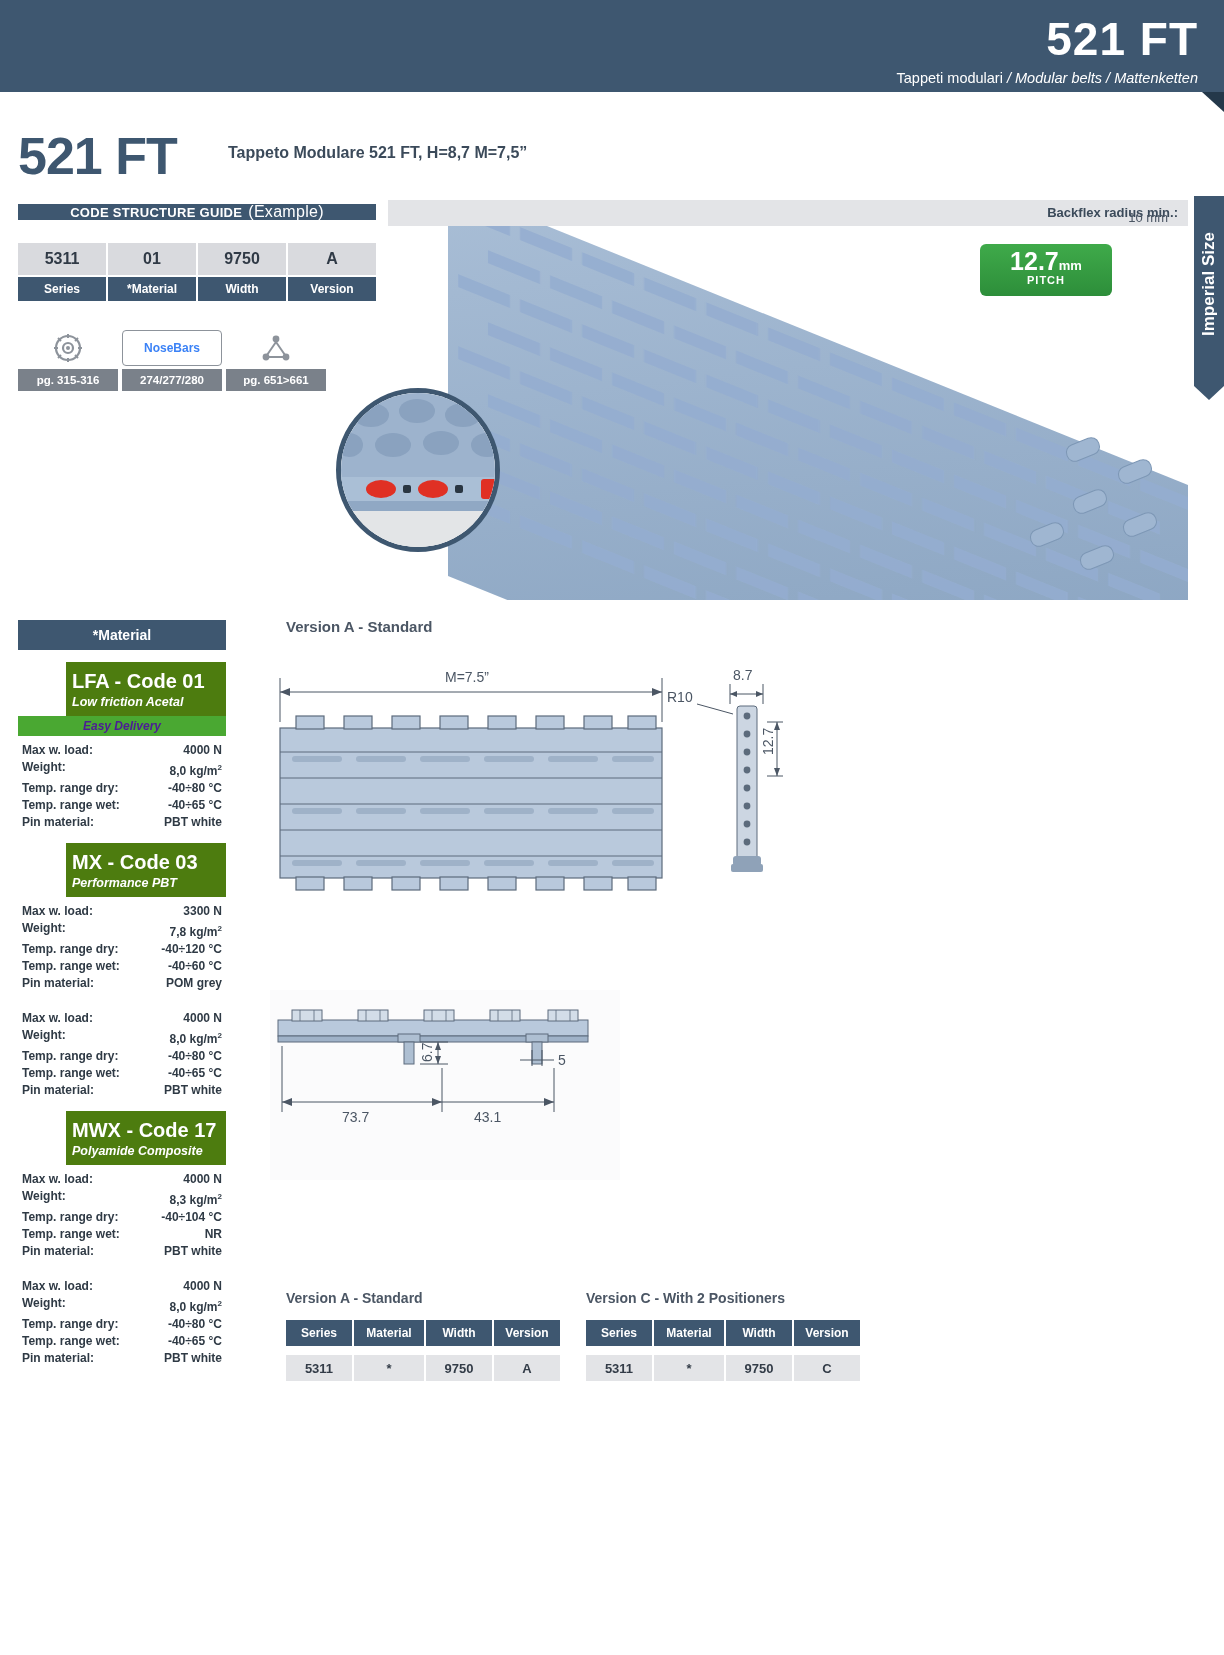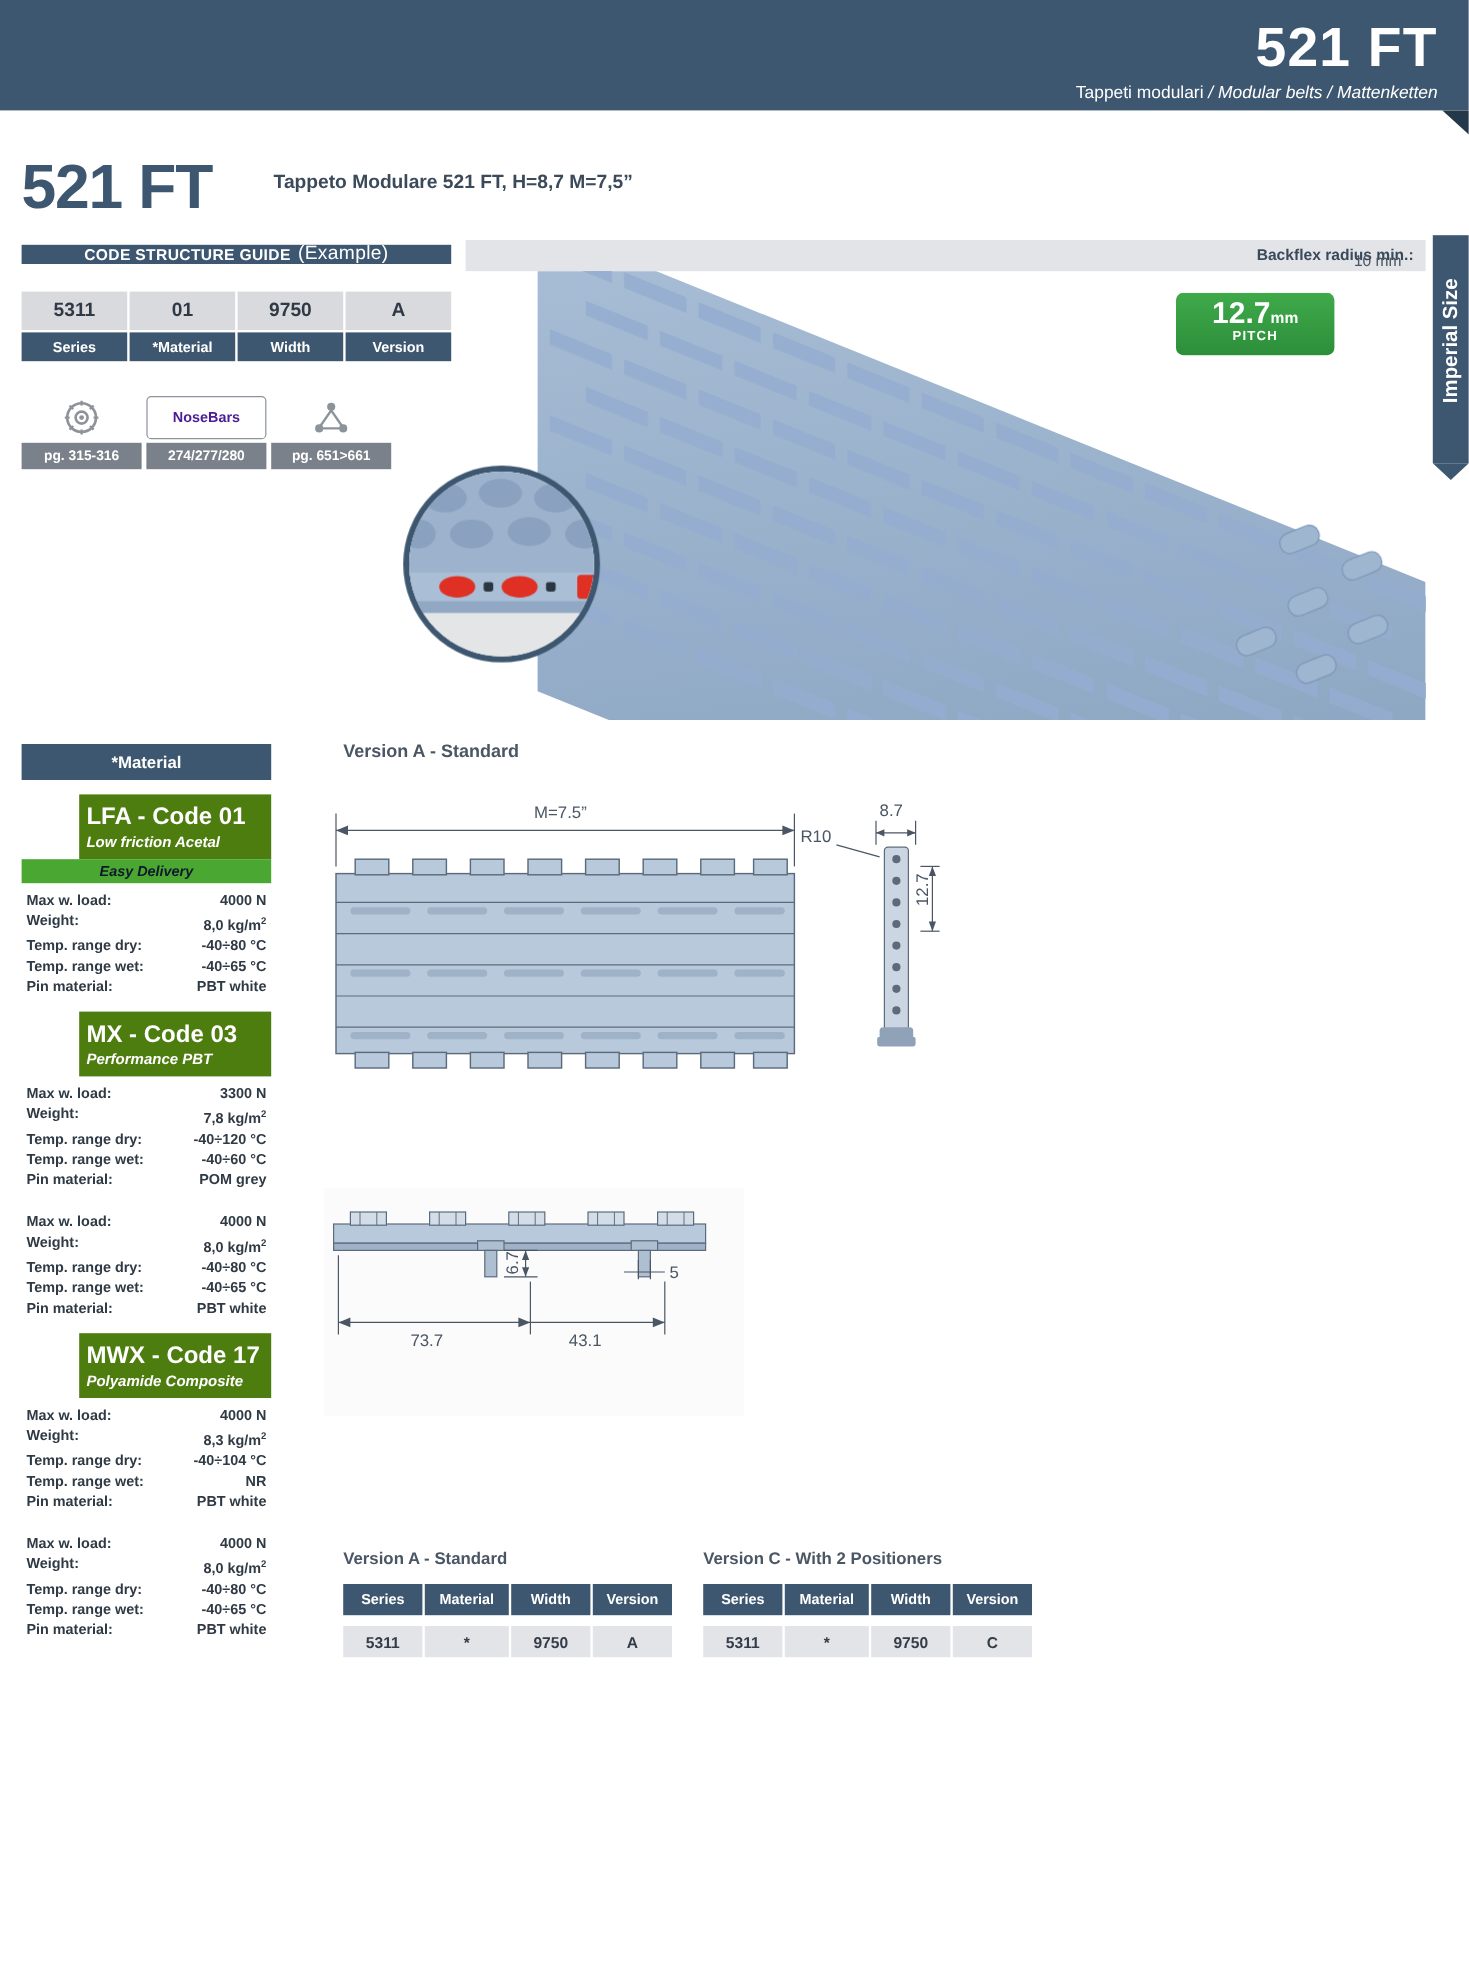--- a/index.html
+++ b/index.html
@@ -86,21 +86,21 @@
   .iconbox .ibody {
     height:36px; border:1.5px solid #8d939b; border-radius:4px; background:#fff;
     display:flex; align-items:center; justify-content:center;
   }
   .iconbox .ibody.plain { border:none; }
   .iconbox .ilbl {
     margin-top:3px; height:22px; background:#7a818a; color:#fff;
     font-size:11.5px; font-weight:bold;
     display:flex; align-items:center; justify-content:center;
   }
-  .nosebar-txt { font-size:12px; font-weight:bold; color:#4c1d95; }
+  .nosebar-txt { font-size:12px; font-weight:bold; color:#3b82f6; }
   
   .hero {
     position:absolute; left:388px; top:200px; width:800px; height:400px;
     overflow:hidden;
   }
   .backflex {
     position:absolute; left:388px; top:200px; width:800px; height:26px;
     background:#e3e4e7;
     padding-left:37px;
   }
@@ -131,21 +131,21 @@
     display:flex; align-items:center; justify-content:center;
     font-size:14px; font-weight:bold;
   }
   .matblock { margin-top:12px; }
   .matblock .mb-top {
     background:#4d7c0f; color:#fff; padding:8px 6px 7px; text-align:left;margin-left:48px;
   }
   .matblock .mb-top .code { font-size:20px; font-weight:bold; }
   .matblock .mb-top .desc { font-size:12.5px; font-style:italic; font-weight:bold; margin-top:2px; }
   .easy {
-    background:#4aa832; color:#0f172a; font-size:12px; font-weight:bold; font-style:italic;
+    background:#4aa832; color:#4c1d95; font-size:12px; font-weight:bold; font-style:italic;
     text-align:center; padding:3px 0;
   }
   .specs { padding:6px 4px 0 4px; }
   .spec {
     display:flex; justify-content:space-between;
     font-size:12px; font-weight:bold; line-height:17px; color:#2f3a45;
   }
   .spec .k { font-weight:bold; }
   .spec .v { font-weight:bold; }
   sup { font-size:8px; vertical-align:super; }

